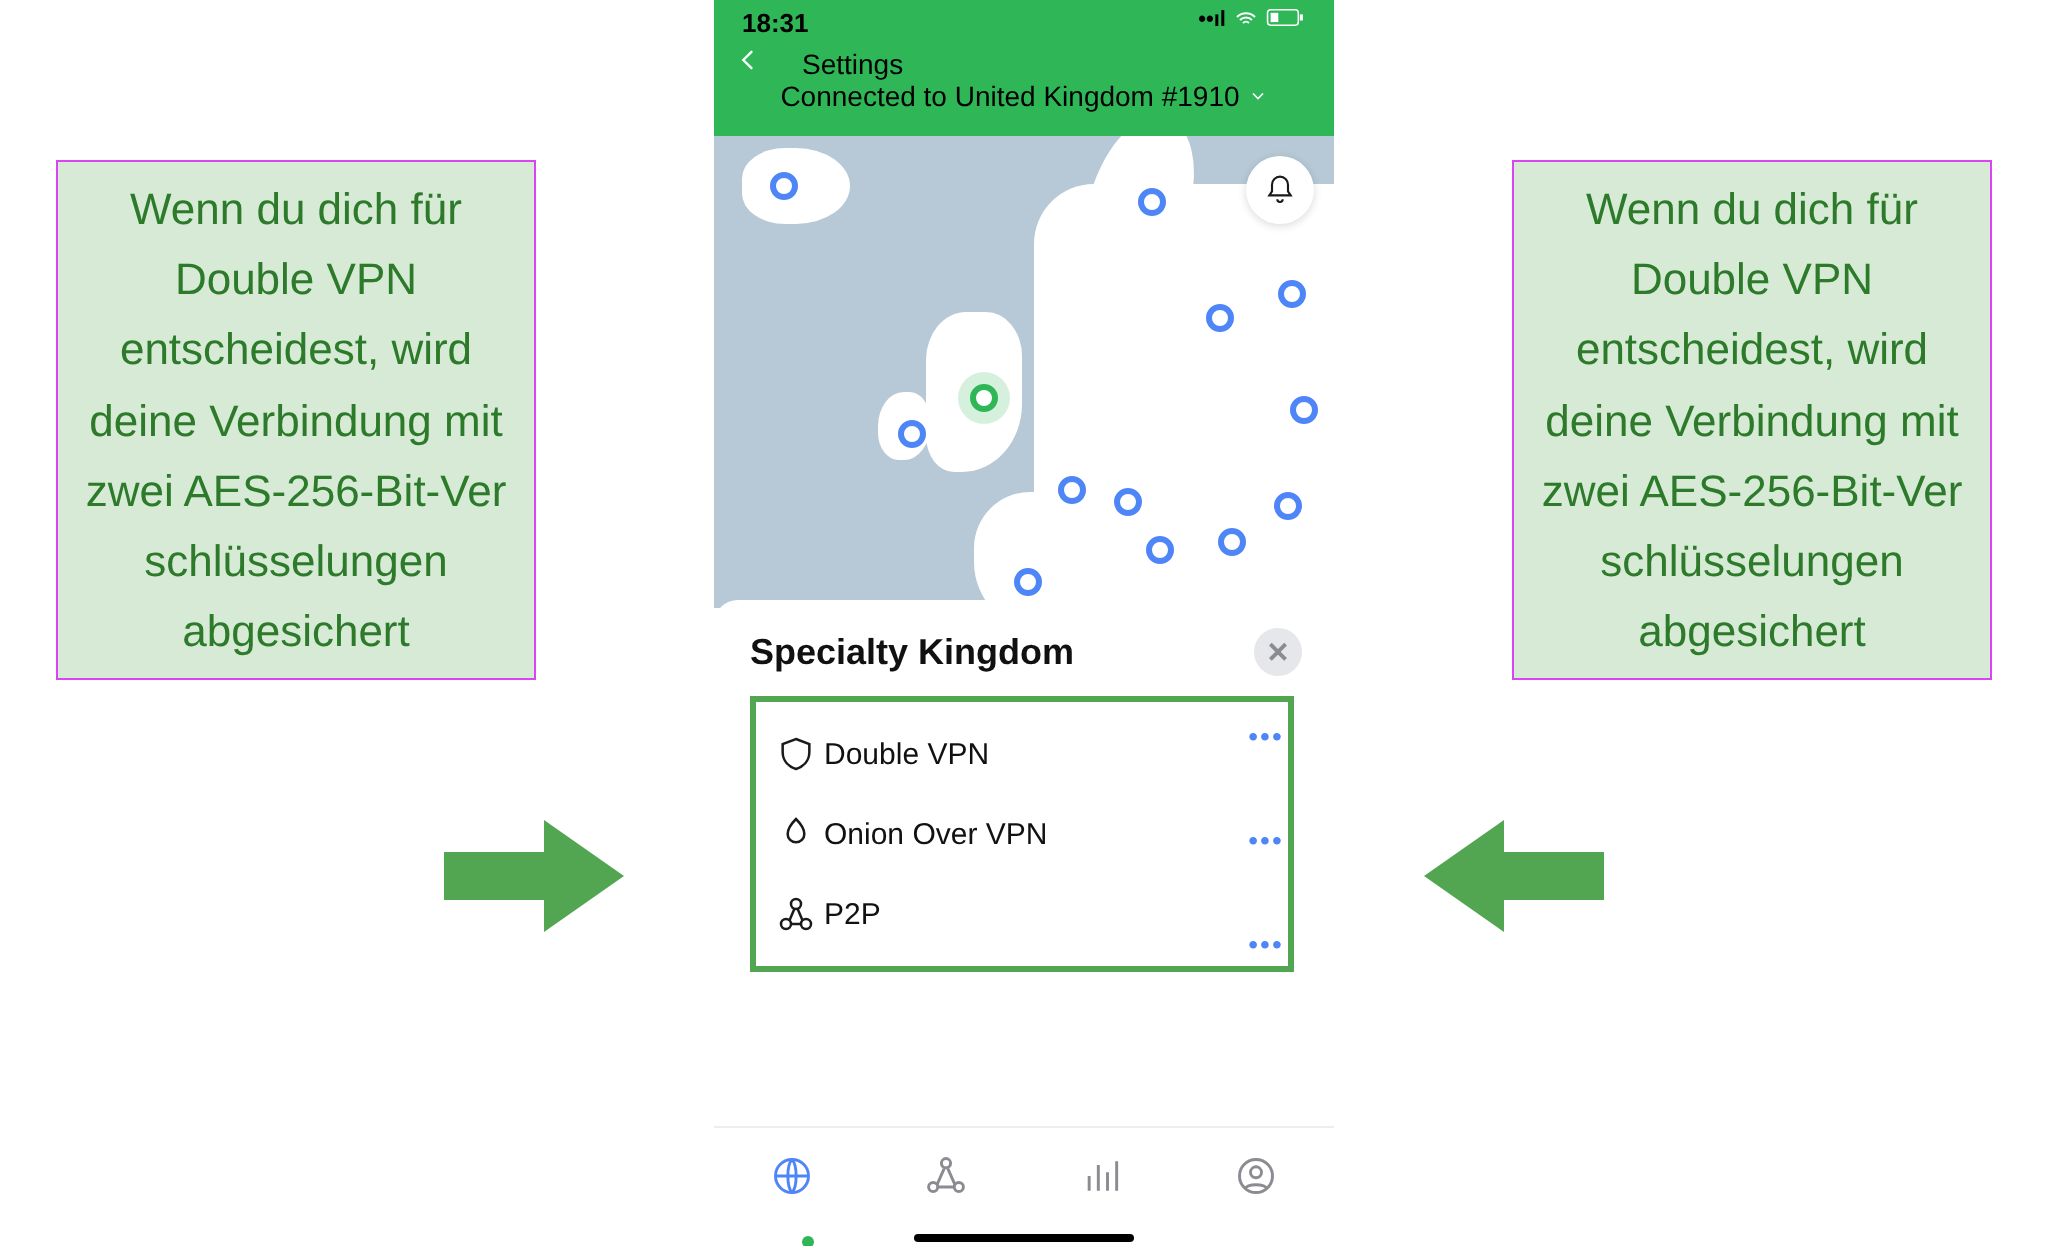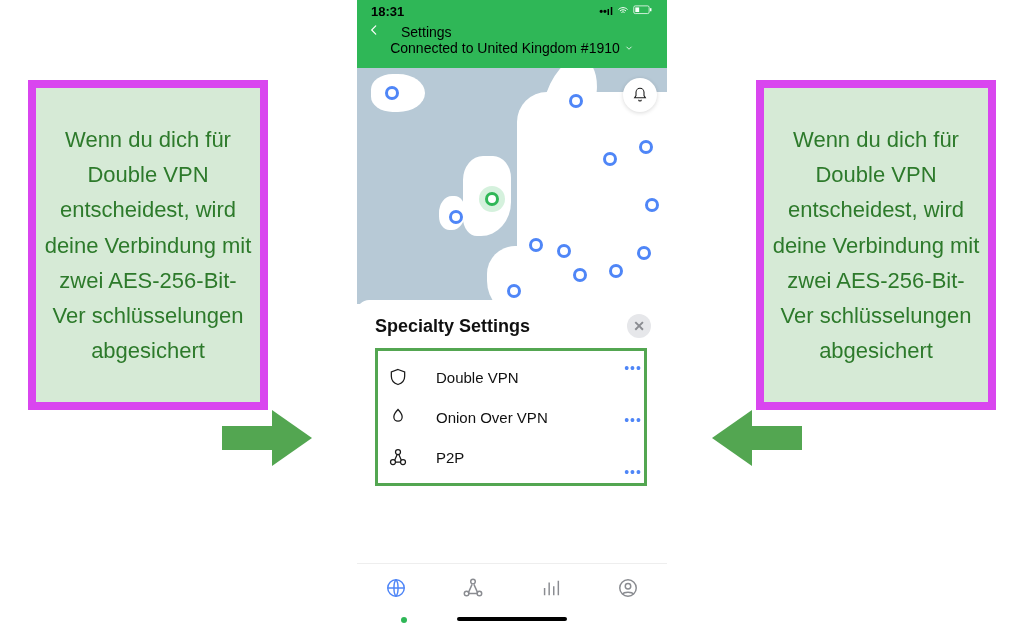--- a/index.html
+++ b/index.html
@@ -10,22 +10,22 @@
     font-family: -apple-system, BlinkMacSystemFont, "Segoe UI", Arial, sans-serif;
     position: relative;
     overflow: hidden;
   }
 
   
   .callout {
     position: absolute;
     width: 240px;
     background: #d6ead6;
-    border: 8px solid #d946ef;
-    padding: 34px 8px;
+    border: 1px solid #d946ef;
+    padding: 6px 8px;
     text-align: center;
     font-size: 22px;
     line-height: 1.6;
     color: #2d7a2b;
     font-weight: 500;
   }
   .callout.left { left: 28px; top: 80px; }
   .callout.right { right: 28px; top: 80px; }
 
   
@@ -171,21 +171,21 @@
 
   .server-list {
     border:3px solid #53a651;
     margin: 0 20px 0 18px;
     padding: 6px 0;
   }
   .server-row {
     display:flex;
     align-items:center;
     padding: 10px 10px;
-    gap:28px;
+    gap:4px;
   }
   .srv-icon { width:20px; height:20px; flex:0 0 20px; }
   .srv-icon svg { width:20px; height:20px; stroke:#1a1a1a; fill:none; stroke-width:1.5; }
   .srv-label { font-size:15px; color:#111; }
 
   .dots-col {
     position:absolute;
     right:22px;
     top:356px;
     display:flex;
@@ -307,21 +307,21 @@
 
       <div class="map-bell">
         <svg class="bell-svg" viewBox="0 0 24 24">
             <path d="M6 8a6 6 0 1112 0v5l2 3H4l2-3V8zM10 19a2 2 0 004 0"></path>
           </svg>
       </div>
     </div>
 
     <div class="sheet">
       <div class="sheet-head">
-        <div class="sheet-title">Specialty Settings</div>
+        <div class="sheet-title">Specialty Kingdom</div>
         <div class="sheet-close">
           <span>✕</span>
         </div>
       </div>
 
       <div class="server-list">
         <div class="server-row">
           <span class="srv-icon">
             <svg viewBox="0 0 24 24">
                 <path d="M12 3l8 3v5c0 5-3.5 8.5-8 10-4.5-1.5-8-5-8-10V6l8-3z"></path>

